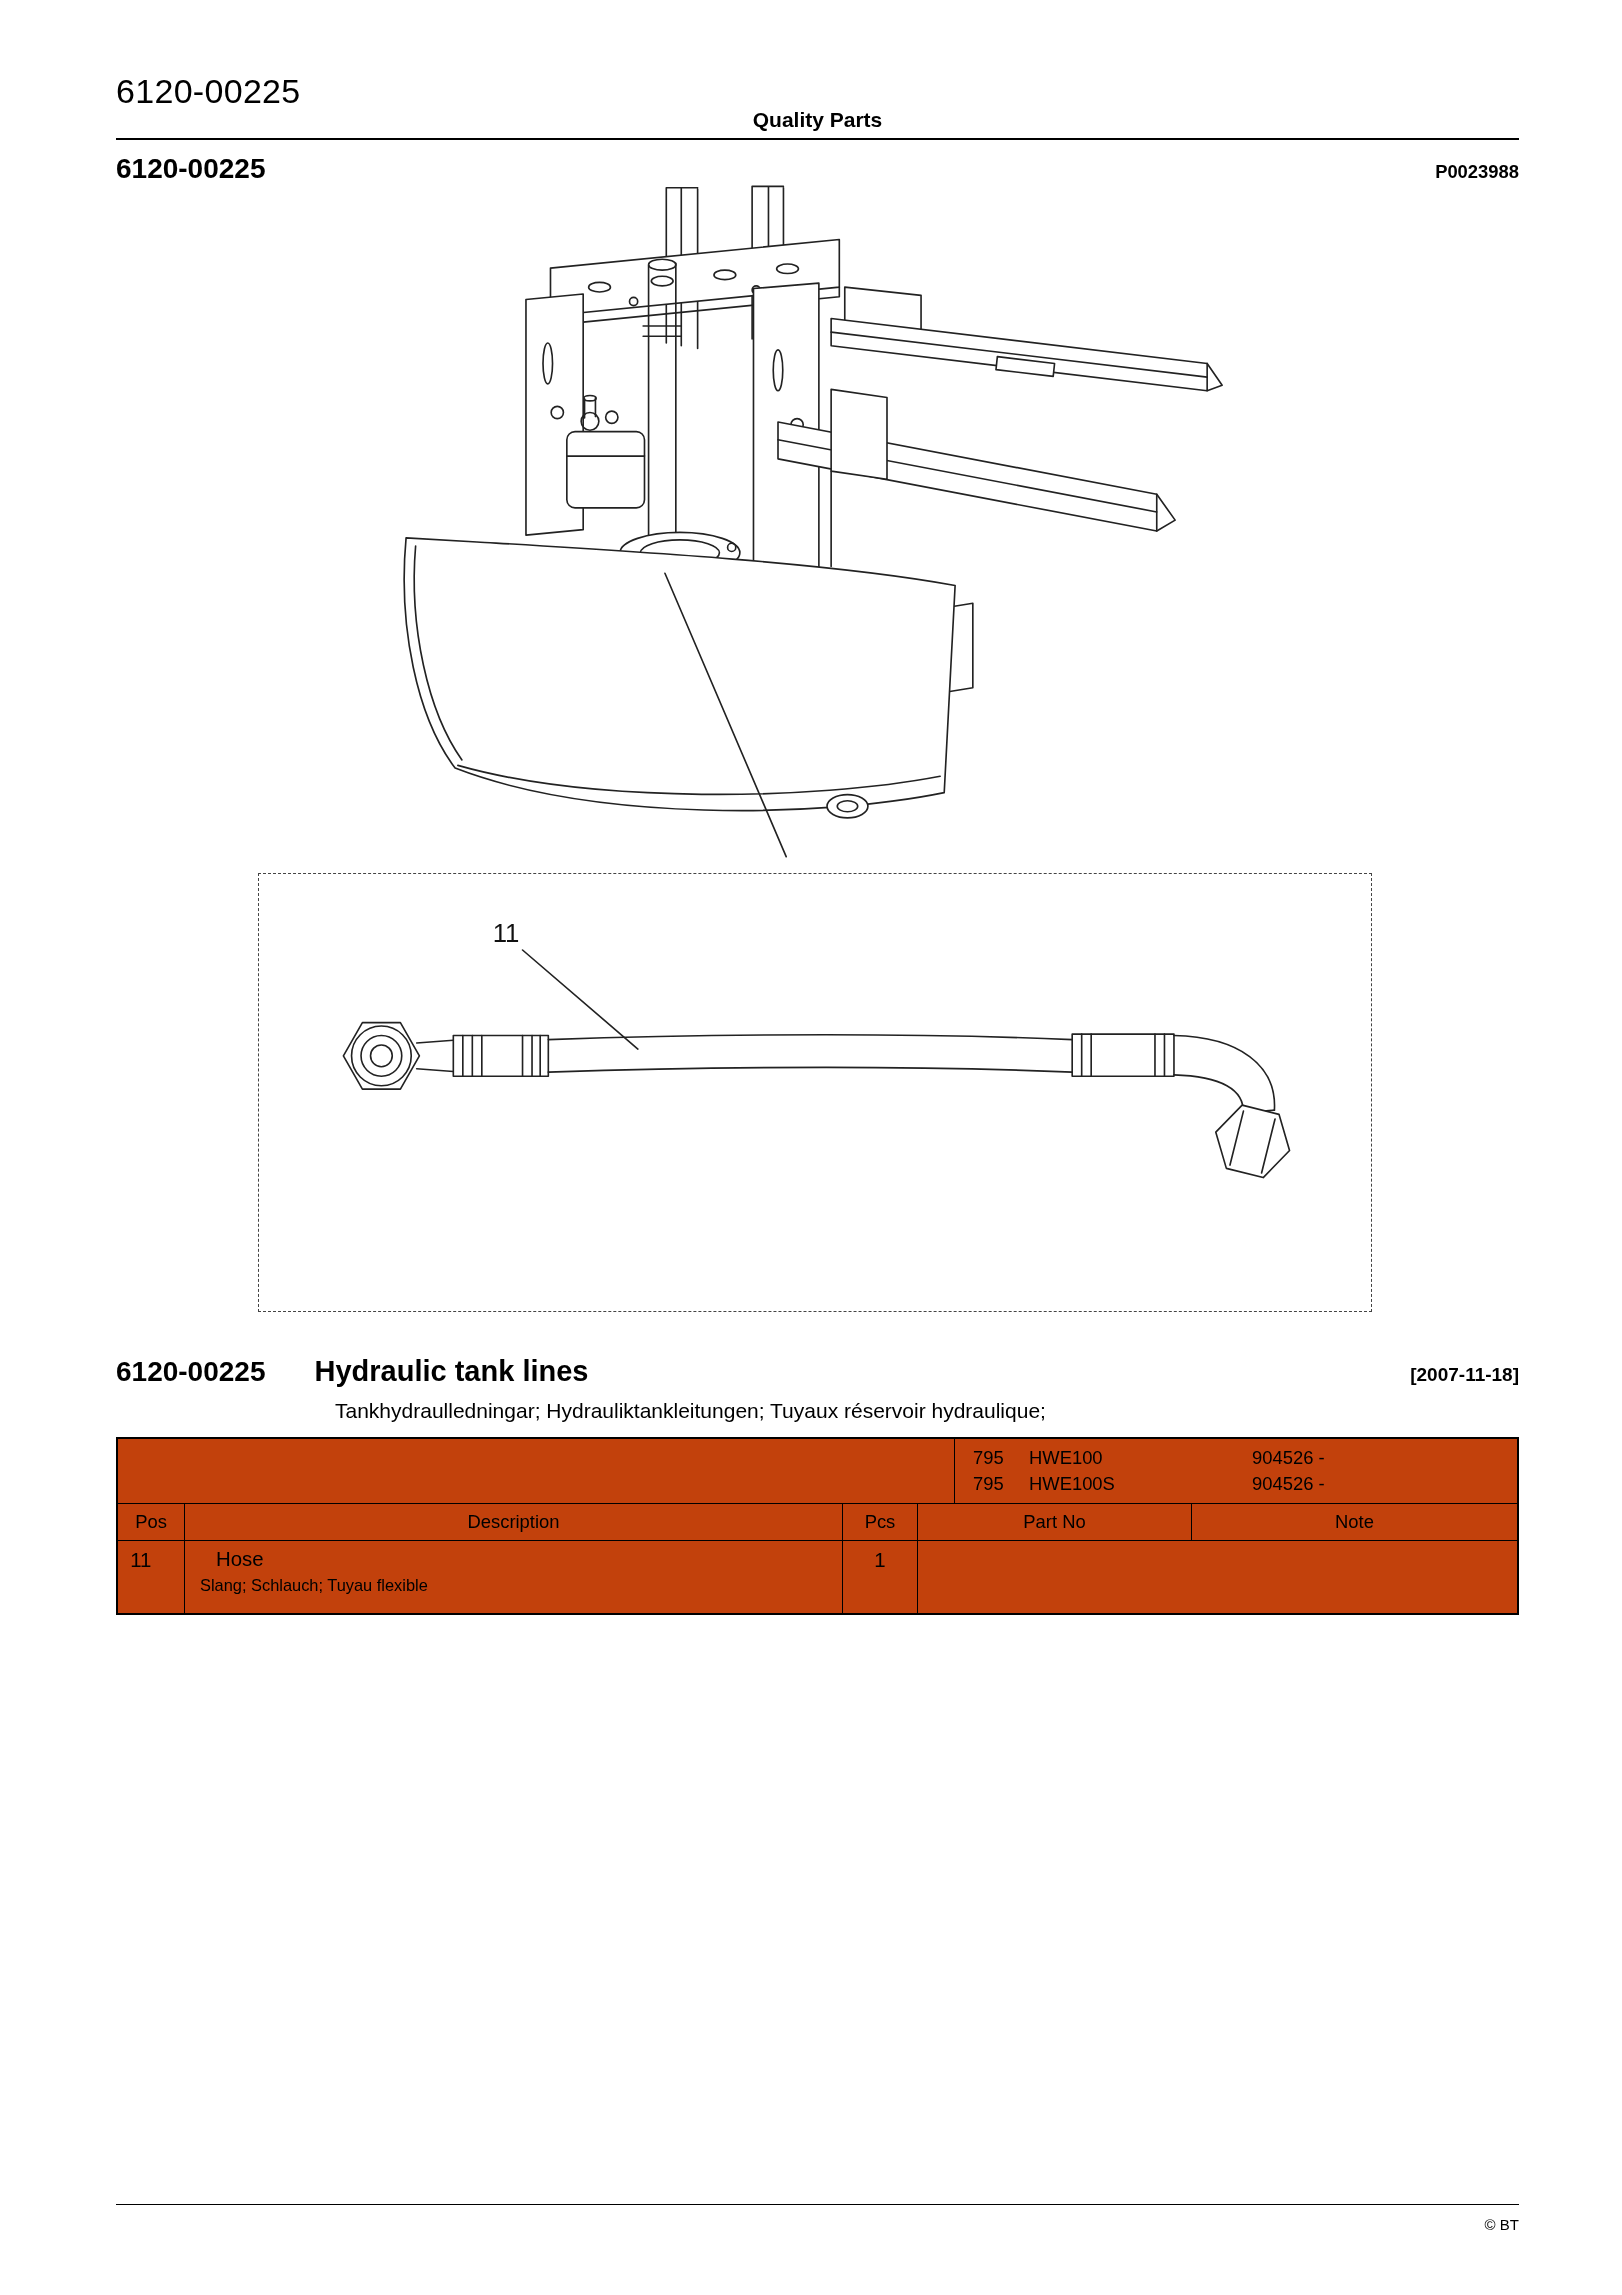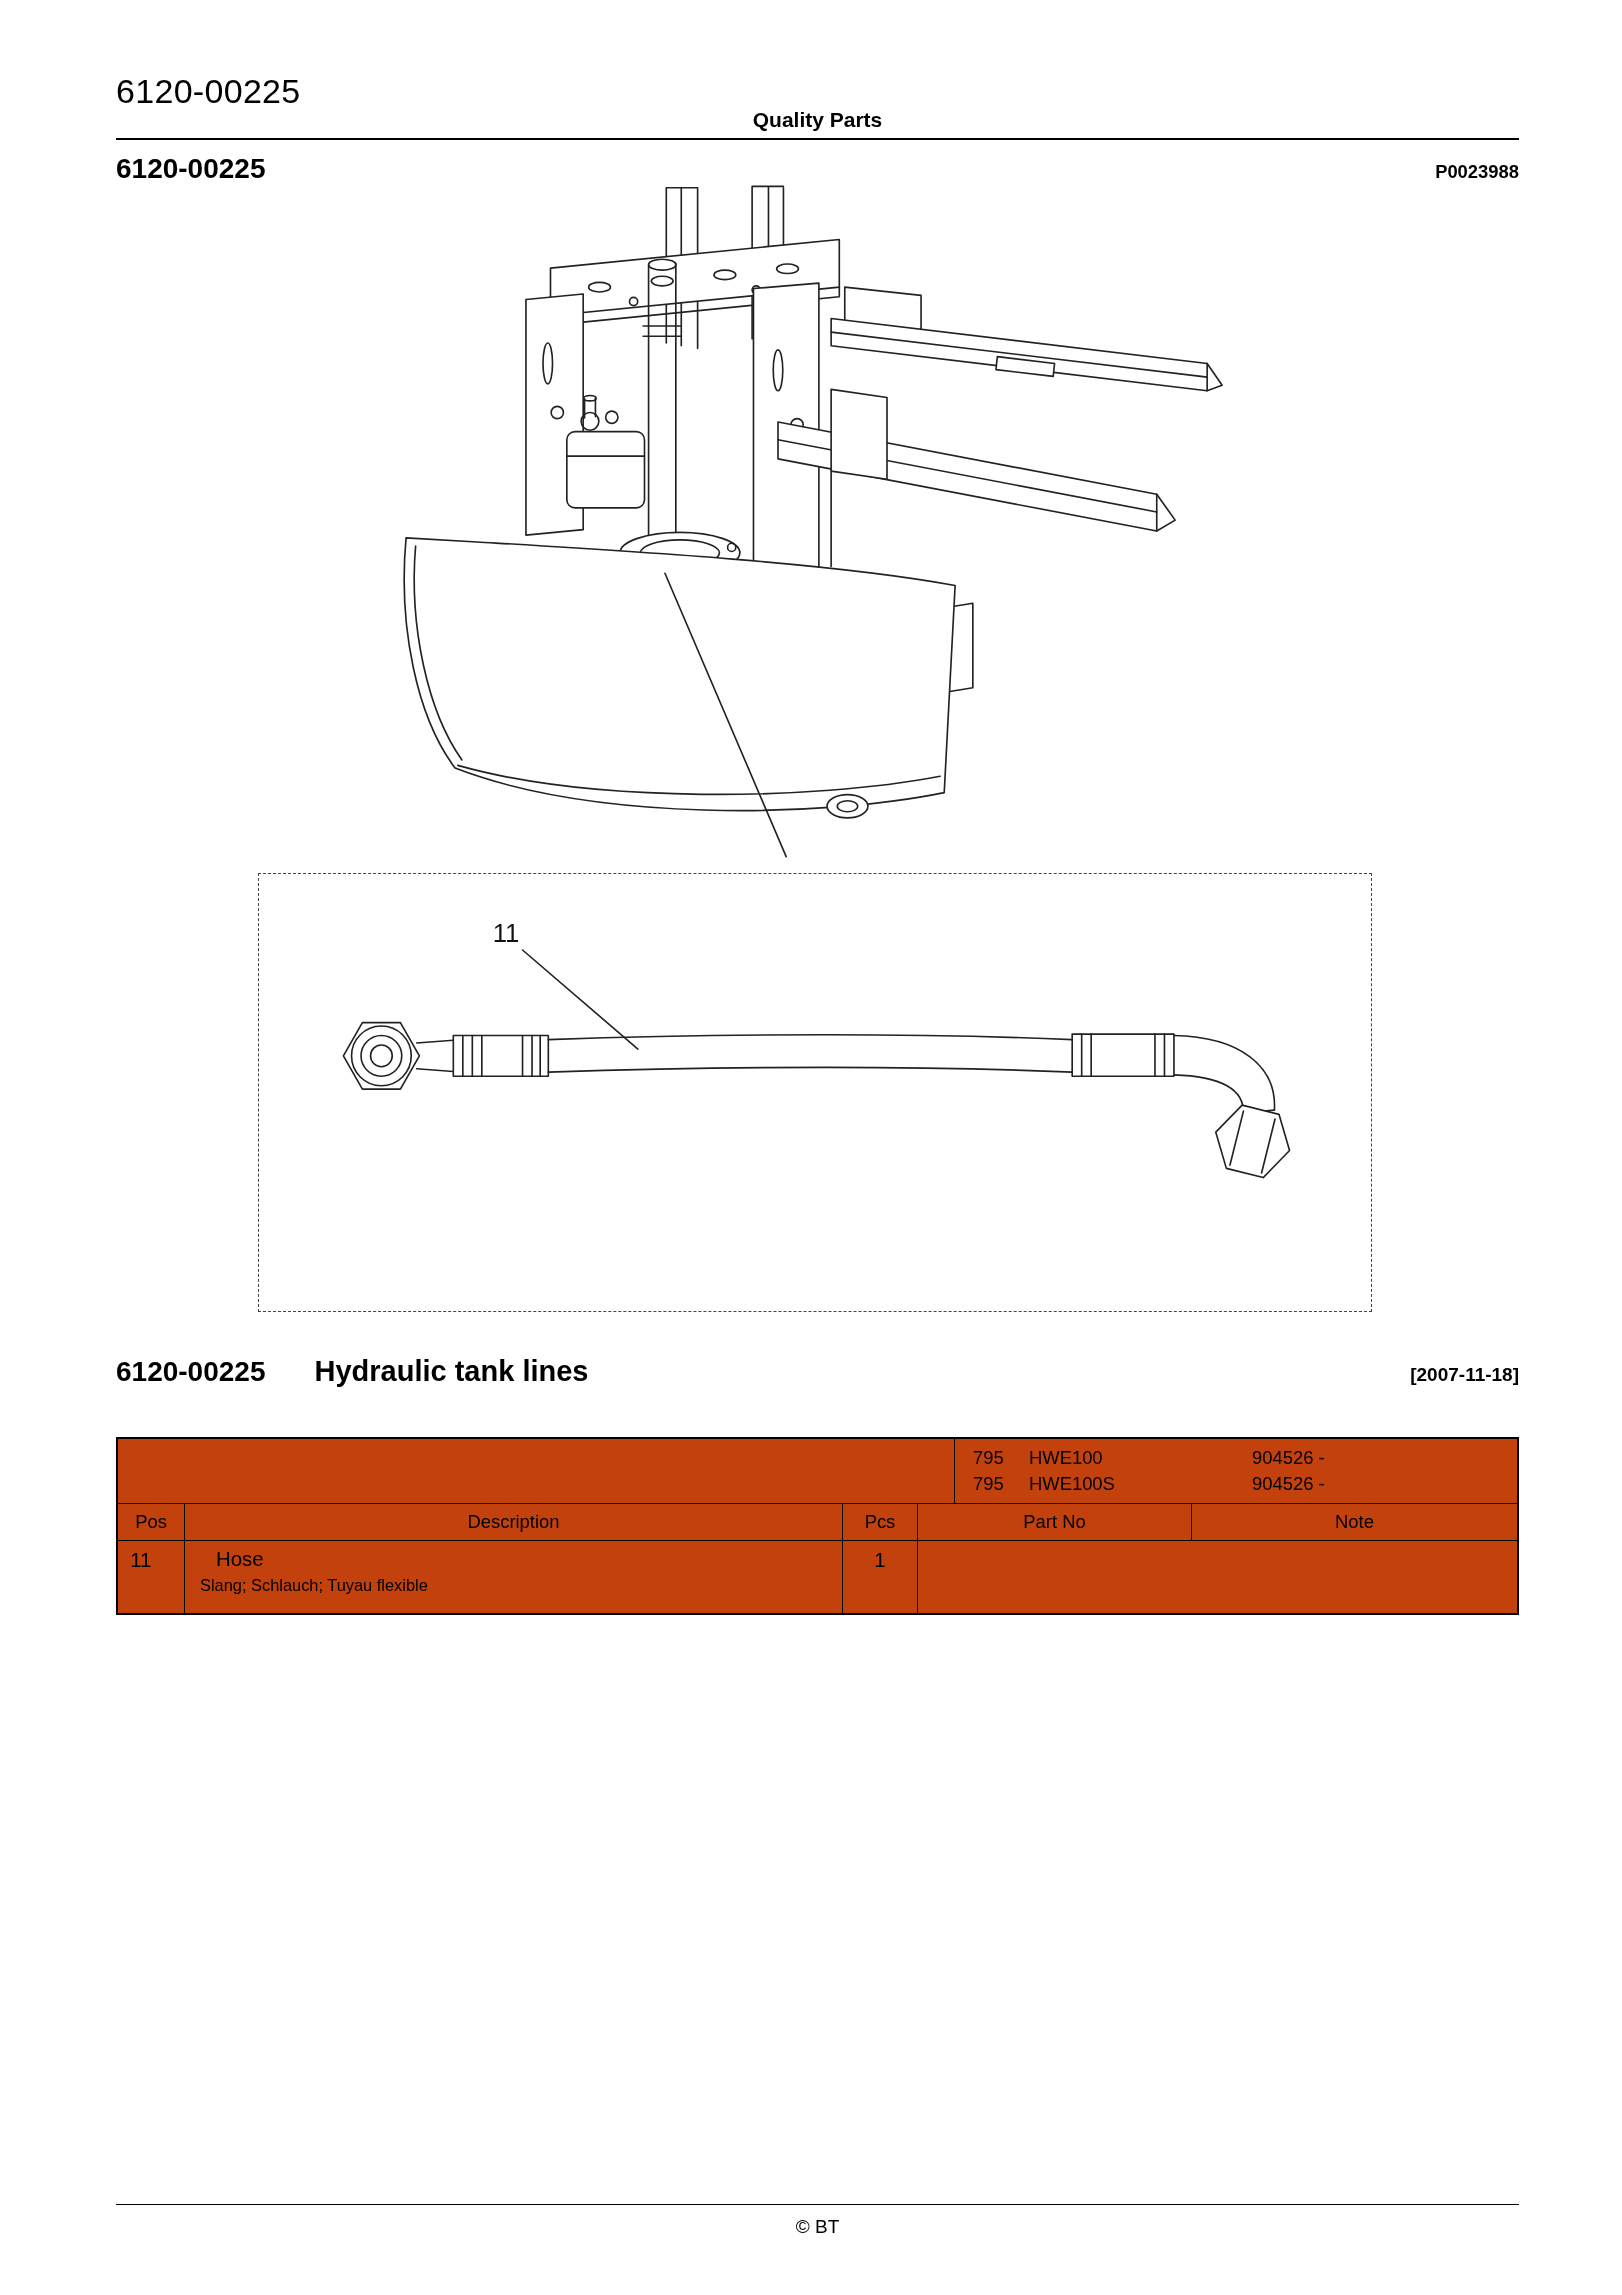--- a/index.html
+++ b/index.html
@@ -60,21 +60,21 @@
   .d-pos  { width:67px;  padding:8.2px 0 0 12.3px; }
   .d-desc { width:658px; padding:6.8px 0 0 15px; }
   .d-desc .main { font-size:20.4px;margin-left:16px; }
   .d-desc .alt  { font-size:16.4px; margin-top:5.5px; }
   .d-pcs  { width:75px; padding-top:8.2px; text-align:center; }
   .d-part { width:274px; padding:8.2px 0 0 13.6px; }
   .d-note { flex:1; }
 
   
   .footer-rule { position:absolute; left:116px; top:2204px; width:1403px; height:1.4px; background:#000; }
-  .footer-text { position:absolute; left:116px; top:2216px; width:1403px; text-align:center; font-size:19px; }
+  .footer-text { position:absolute; left:116px; top:2216px; width:1403px; text-align:right; font-size:15px; }
 </style>
 </head>
 <body>
 
 <div class="page">
 
   <div class="top-doc-num">6120-00225</div>
   <div class="top-center-title">Quality Parts</div>
   <div class="top-rule"></div>
 
@@ -201,20 +201,21 @@
       </g>
       <text class="callout" x="342" y="100">11</text>
     </svg>
   </div>
 
   <div class="section-head">
     <span class="sec-doc">6120-00225</span>
     <span class="sec-title">Hydraulic tank lines</span>
     <span class="sec-date">[2007-11-18]</span>
   </div>
+  <div class="section-sub">Tankhydraulledningar; Hydrauliktankleitungen; Tuyaux réservoir hydraulique;</div>
 
   <div class="ptable">
     <div class="model-row">
       <div class="model-divider"></div>
       <div class="model-line" style="top:8.2px">
         <span class="m-code">795</span>
         <span class="m-name">HWE100</span>
         <span class="m-serial">904526 -</span>
       </div>
       <div class="model-line" style="top:34px">

